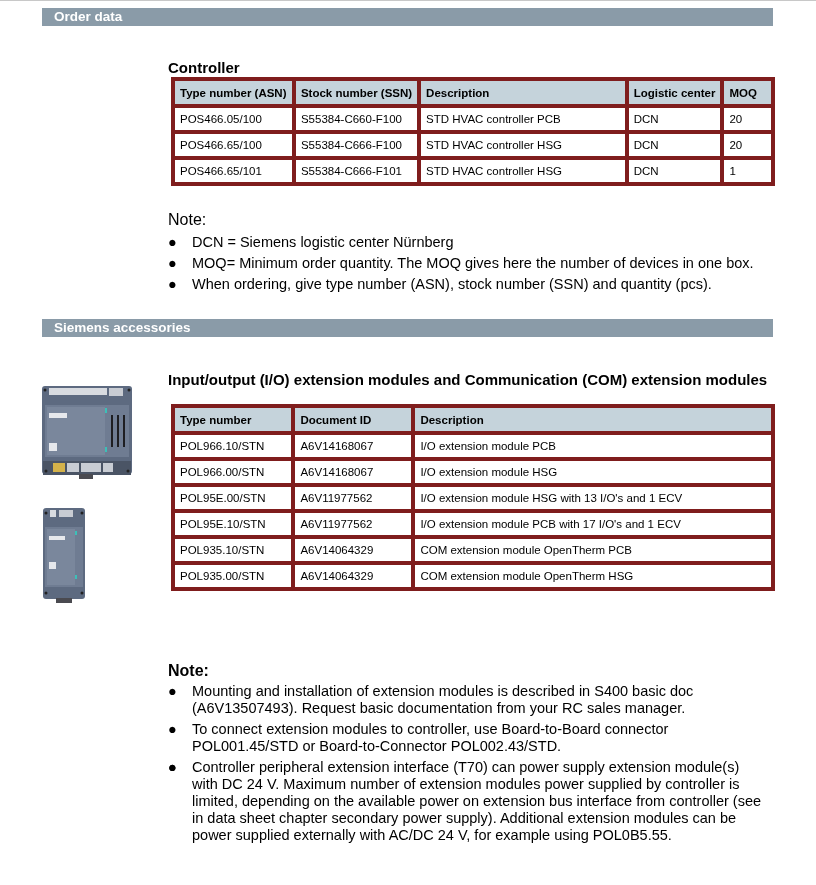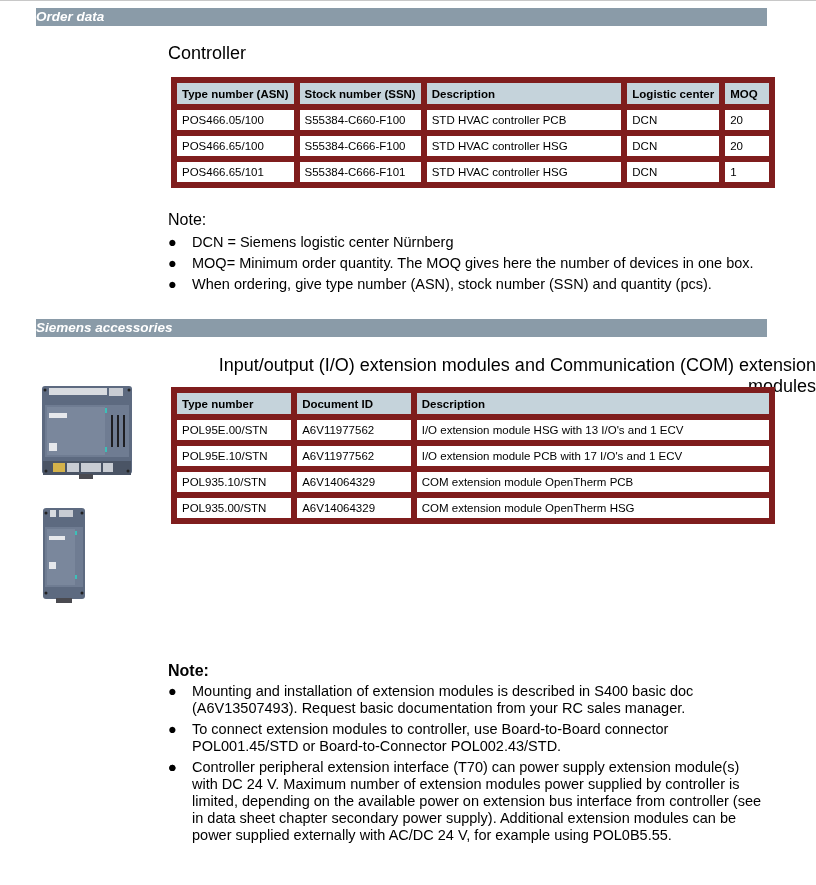--- a/index.html
+++ b/index.html
@@ -2,31 +2,31 @@
 <html><head>
 <meta charset="utf-8">
 <style>
   html, body { margin: 0; padding: 0; background: #ffffff; }
   body {
     width: 816px; height: 885px; position: relative; overflow: hidden;
     font-family: "Liberation Sans", sans-serif; color: #000;
   }
   .top-rule { position: absolute; left: 0; top: 0; width: 816px; height: 1px; background: #c8c8c8; }
   .section-bar {
-    position: absolute; left: 36px; width: 731px; height: 18px;
+    position: absolute; left: 42px; width: 731px; height: 18px;
     background: #8a9ba8; color: #ffffff; font-weight: bold; font-size: 13.5px;
-    line-height: 18px; padding-left: 0; box-sizing: border-box; font-style: italic;
+    line-height: 18px; padding-left: 12px; box-sizing: border-box;
   }
-  .subheading { position: absolute; left: 168px; font-weight: normal; font-size: 18px; }
+  .subheading { position: absolute; left: 168px; font-weight: bold; font-size: 15px; margin-top: 16px; }
   table.data {
     position: absolute; left: 171px; border-collapse: collapse;
     font-size: 11.5px; border-top: 3px solid #8a9ba8;
   }
   table.data th, table.data td {
-    border: 6px solid #7f1d1d; text-align: left; padding: 0 5px;
+    border: 4px solid #7f1d1d; text-align: left; padding: 0 5px;
     white-space: nowrap; height: 26px; box-sizing: border-box;
   }
   table.data th { background: #c5d3db; font-weight: bold; height: 27px; }
   .note-title { position: absolute; left: 168px; font-size: 16px; }
   .note-title.bold { font-weight: bold; }
   ul.notes {
     position: absolute; left: 168px; margin: 0; padding: 0; list-style: none;
     font-size: 14.5px; line-height: 17px;
   }
   ul.notes li { position: relative; padding-left: 24px; margin-bottom: 4px; }
@@ -131,34 +131,44 @@
     <rect x="7" y="29" width="16" height="4" fill="#e6e8ec"></rect>
     <rect x="7" y="55" width="7" height="7" fill="#e6e8ec"></rect>
     <rect x="33" y="24" width="2" height="4" fill="#3cc0b8"></rect>
     <rect x="33" y="68" width="2" height="4" fill="#3cc0b8"></rect>
     <circle cx="4" cy="86" r="1.5" fill="#222"></circle>
       <circle cx="40" cy="86" r="1.5" fill="#222"></circle>
     <rect x="14" y="91" width="16" height="5" fill="#4a4a50"></rect>
   </svg>
 </div>
 
-<table class="data" style="top:387px; width:604px;">
+<table class="data" style="top:404px; width:604px;">
   <colgroup>
       <col style="width:121px">
       <col style="width:121px">
       <col style="width:362px">
     </colgroup>
   <thead>
     <tr>
       <th>Type number</th>
       <th>Document ID</th>
       <th>Description</th>
     </tr>
   </thead>
   <tbody>
+    <tr>
+        <td>POL966.10/STN</td>
+        <td>A6V14168067</td>
+        <td>I/O extension module PCB</td>
+      </tr>
+    <tr>
+        <td>POL966.00/STN</td>
+        <td>A6V14168067</td>
+        <td>I/O extension module HSG</td>
+      </tr>
     <tr>
         <td>POL95E.00/STN</td>
         <td>A6V11977562</td>
         <td>I/O extension module HSG with 13 I/O's and 1 ECV</td>
       </tr>
     <tr>
         <td>POL95E.10/STN</td>
         <td>A6V11977562</td>
         <td>I/O extension module PCB with 17 I/O's and 1 ECV</td>
       </tr>

